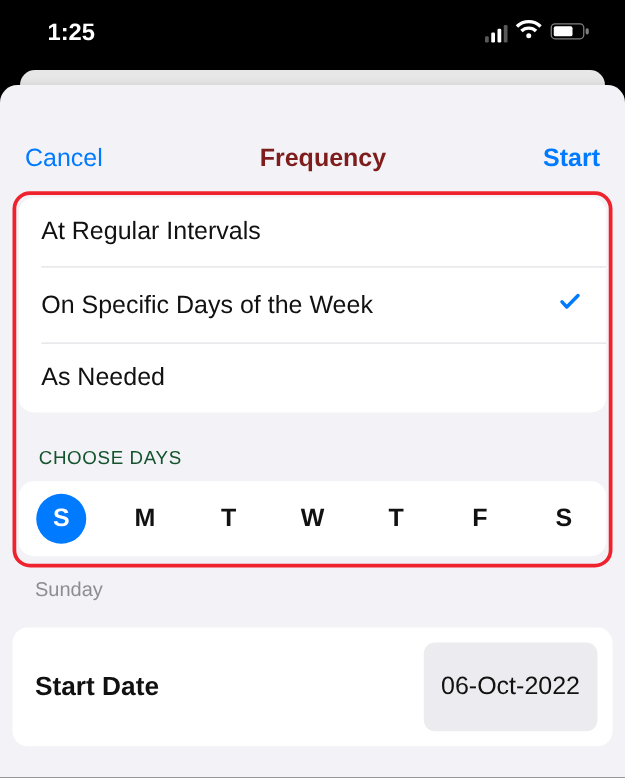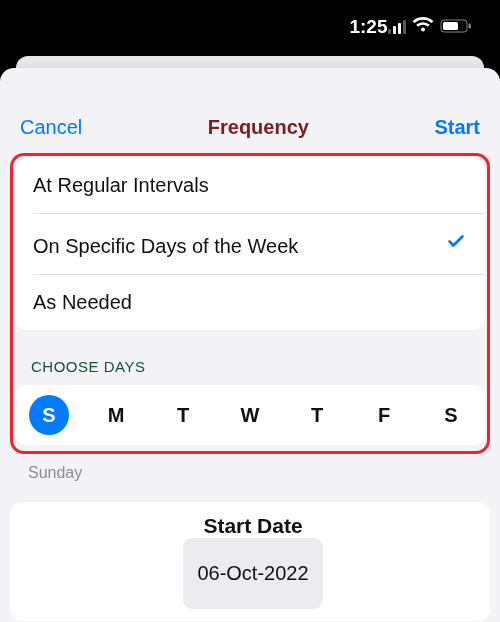--- a/index.html
+++ b/index.html
@@ -6,21 +6,21 @@
     body {
       font-family: -apple-system, BlinkMacSystemFont, "Helvetica Neue", sans-serif;
       background: #000;
       width: 500px;
       height: 622px;
       overflow: hidden;
       position: relative;
     }
     .status-bar {
       display: flex;
-      justify-content: flex-end;
+      justify-content: space-between;
       align-items: center;
       padding: 12px 28px 8px 38px;
       color: #fff;
       font-size: 19px;
       font-weight: 600;
       height: 50px;
     }
     .status-right { display: flex; gap: 6px; align-items: center; }
     .cellular { display: inline-flex; align-items: flex-end; gap: 1.5px; }
     .bar { width: 3.5px; background: #fff; border-radius: 1px; }
@@ -64,21 +64,21 @@
       border-radius: 14px;
       padding: 2px 2px 6px 2px;
     }
     .group {
       background: #fff;
       border-radius: 12px;
       overflow: hidden;
     }
     .row {
       display: flex;
-      align-items: flex-end;
+      align-items: center;
       justify-content: space-between;
       padding: 16px 18px;
       font-size: 20px;
       color: #111;
       font-weight: 500;
     }
     .sep { height: 1px; background: #e2e2e6; margin-left: 18px; }
     .check { color: #007aff; font-weight: 800; font-size: 22px; }
     .section-header {
       color: #14532d;
@@ -111,21 +111,20 @@
       padding: 10px 18px 6px;
     }
     .start-group {
       background: #fff;
       border-radius: 12px;
       margin: 14px 10px 0;
       display: flex;
       justify-content: space-between;
       align-items: center;
       padding: 12px 12px 12px 18px;
-      flex-direction: column;
     }
     .start-label { font-size: 21px; font-weight: 600; color: #111; }
     .pill {
       background: #ececf0;
       border-radius: 9px;
       padding: 24px 14px;
       font-size: 20px;
       font-weight: 500;
       color: #111;
     }

